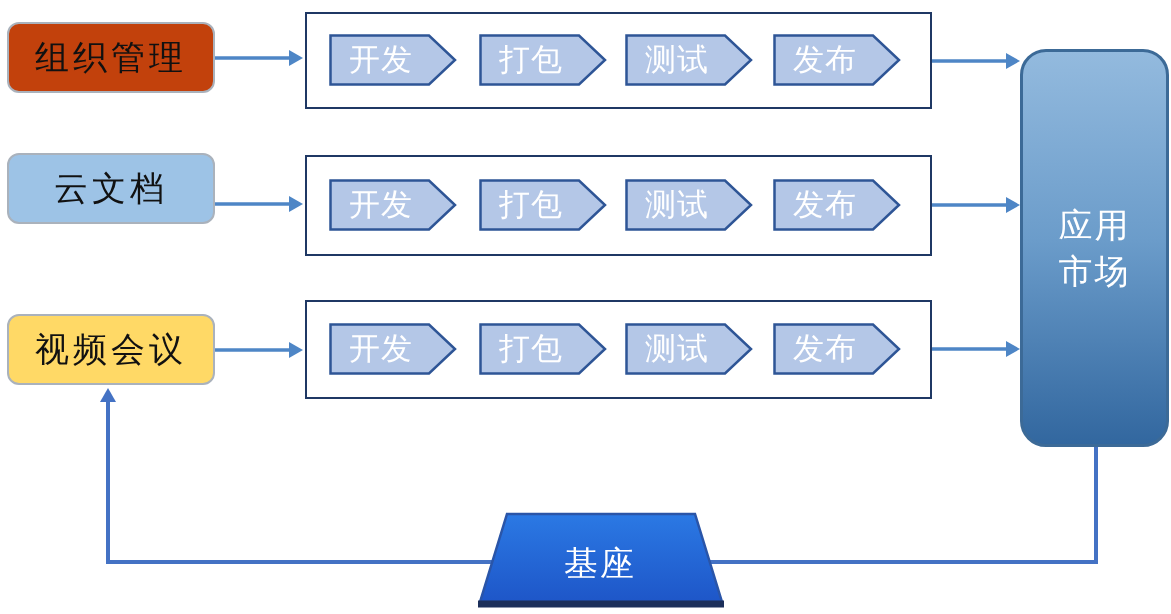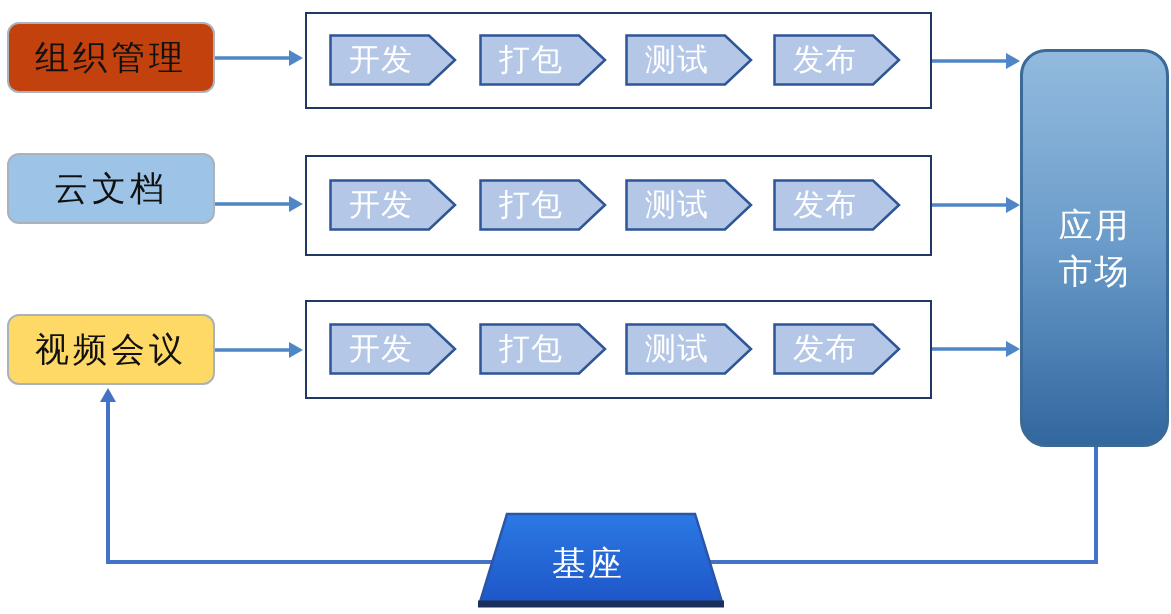--- a/index.html
+++ b/index.html
@@ -59,21 +59,21 @@
     display:flex;align-items:center;justify-content:center;
     text-align:center;
     color:#ffffff;font-size:34px;letter-spacing:2px;line-height:46px;
     white-space:pre-line;
     z-index:2;
     margin-top:44px;
   }
   
   #base-layer{position:absolute;left:0;top:0;z-index:3;}
   #base-label{
-    position:absolute;left:468px;top:542px;width:240px;height:44px;
+    position:absolute;left:480px;top:542px;width:240px;height:44px;
     display:flex;align-items:center;justify-content:center;
     color:#ffffff;font-size:34px;letter-spacing:2px;
     z-index:4;
   }
 </style>
 </head>
 <body>
 
 <div id="canvas">
 

